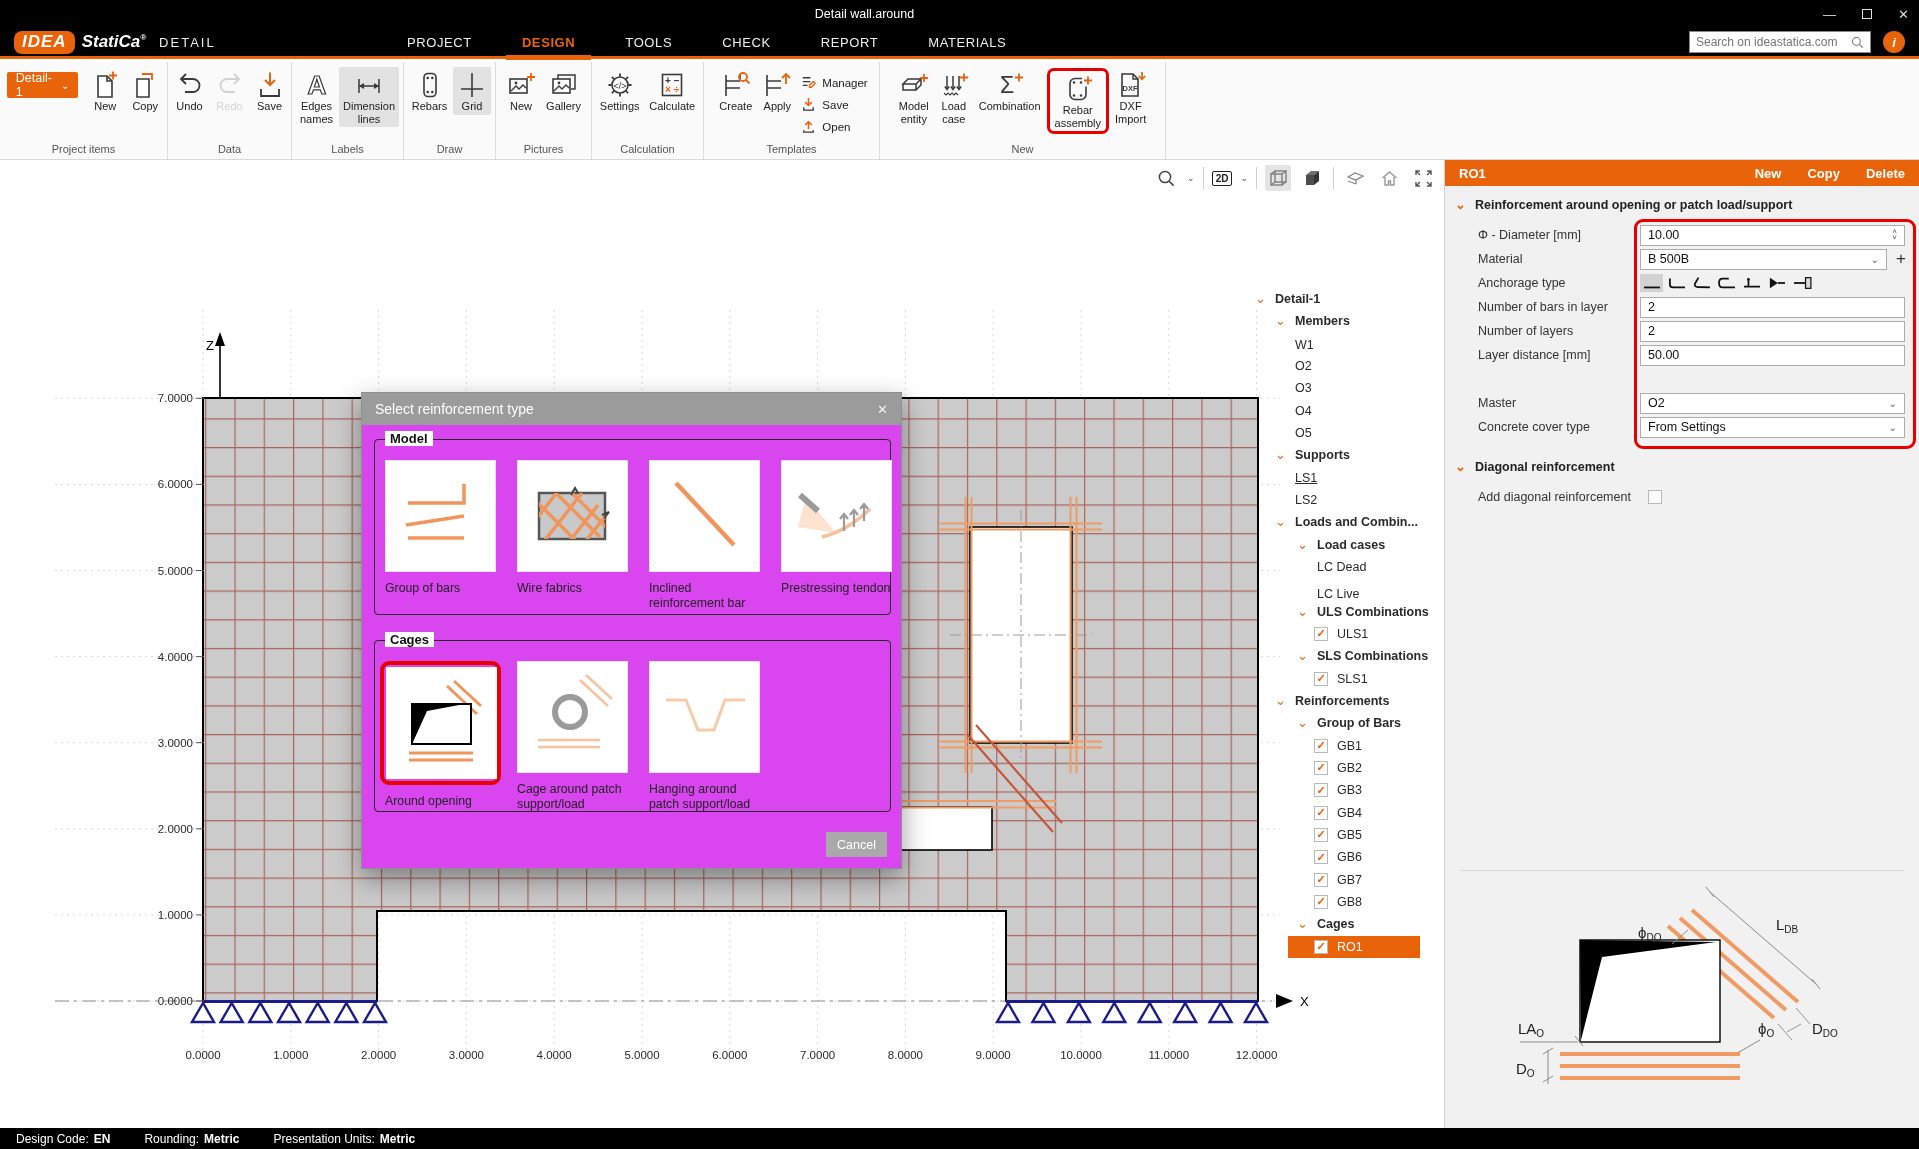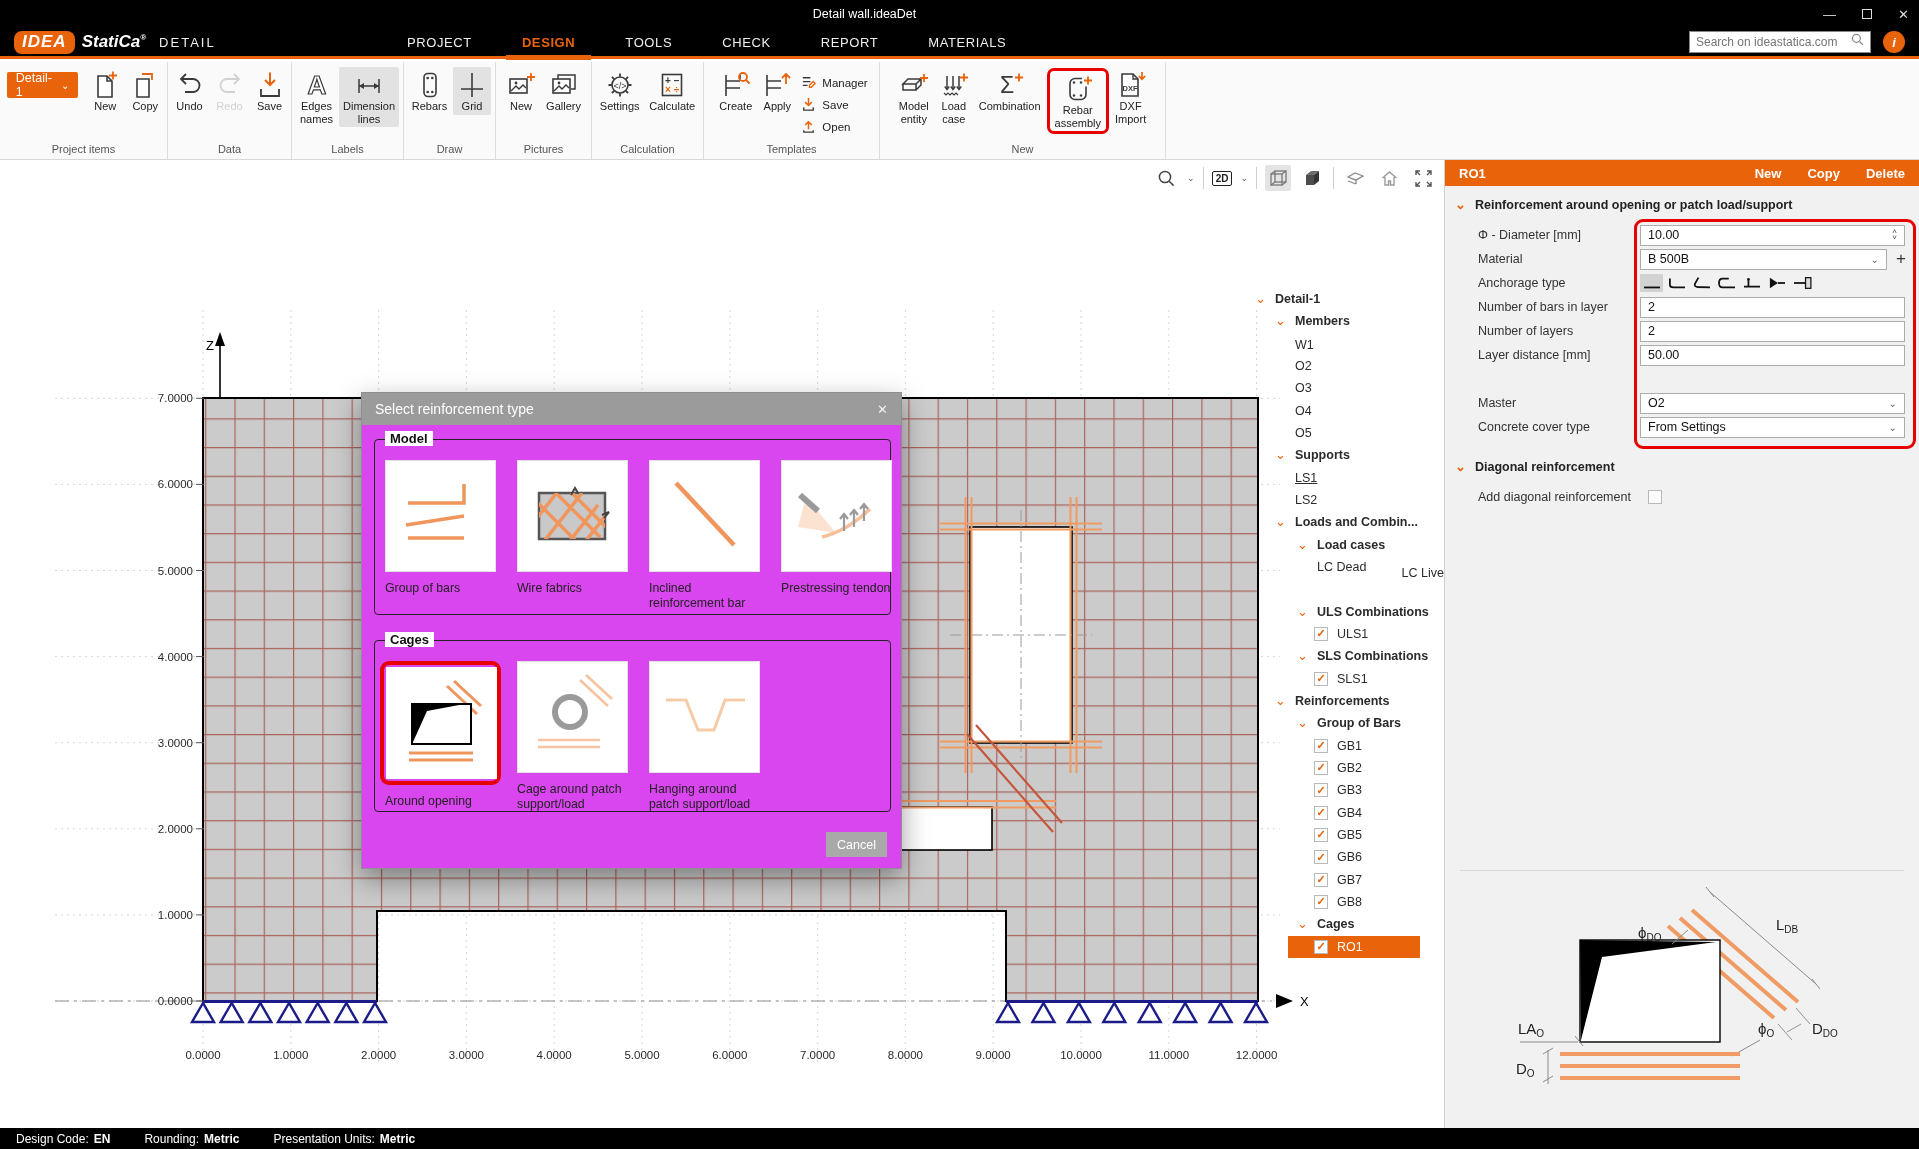--- a/index.html
+++ b/index.html
@@ -21,21 +21,21 @@
   .logochip{background:#e8630a;color:#fff;font-weight:bold;font-style:italic;font-size:17px;
     padding:1px 8px 2px 8px;border-radius:8px;letter-spacing:1px}
   .brandname{font-weight:bold;font-style:italic;font-size:17px}
   .brandname sup{font-size:8px}
   .product{font-size:13px;letter-spacing:2px;margin-left:6px;color:#eee}
   .tabs{position:absolute;left:405px;display:flex;gap:46px;height:31px;align-items:center}
   .tab{font-size:13px;letter-spacing:.6px;color:#eee;position:relative;padding:6px 2px;cursor:default}
   .tab.active{color:#e8630a;font-weight:bold}
   .tab.active::after{content:"";position:absolute;left:-14px;right:-14px;bottom:-4px;height:5px;background:#e8630a}
   .searchwrap{position:absolute;right:48px;display:flex;align-items:center}
-  .searchbox{width:182px;height:22px;background:#fff;border:1px solid #888;display:flex;padding:0 6px}
+  .searchbox{width:182px;height:22px;background:#fff;border:1px solid #888;display:flex;align-items:center;padding:0 6px}
   .searchbox input{border:0;outline:0;flex:1;font-size:12px;color:#555;font-family:"Liberation Sans",sans-serif;background:transparent}
   .infocircle{position:absolute;right:-34px;width:22px;height:22px;border-radius:50%;background:#e8630a;color:#fff;
     font-weight:bold;font-size:13px;display:flex;align-items:center;justify-content:center;font-style:italic}
 
   
   .ribbon{position:absolute;left:0;top:62px;width:100%;height:98px;background:#fafafa;border-bottom:1px solid #d8d8d8;display:flex}
   .rgroup{height:100%;border-right:1px solid #dcdcdc;display:flex;flex-direction:column;flex:none;padding-top:3px}
   .rbody{flex:1;display:flex;align-items:flex-start;justify-content:center;gap:2px;padding:2px 4px 0 4px}
   .rglabel{font-size:11px;color:#555;text-align:center;padding:2px 0 4px 0}
   .rbtn{display:flex;flex-direction:column;align-items:center;padding:3px 4px 2px 4px;border-radius:2px;min-width:38px;cursor:default}
@@ -113,21 +113,21 @@
   .statusbar{position:absolute;left:0;top:1128px;width:100%;height:21px;background:#000;color:#fff;
     display:flex;align-items:center;gap:34px;padding-left:16px;font-size:12px}
   .statusbar b{margin-left:5px}
 </style>
 </head>
 <body>
 
 <div id="app">
 
   <div class="titlebar">
-    <span class="ttl">Detail wall.ideaDet</span>
+    <span class="ttl">Detail wall.around</span>
     <div class="winbtns">
       <span>—</span>
       <span class="rstbox"></span>
       <span>✕</span>
     </div>
   </div>
 
   <div class="menubar">
     <div class="logo">
       <span class="logochip">IDEA</span>
@@ -603,21 +603,21 @@
           <span class="tchev">⌄</span>
           <span class="tlabel b">Loads and Combin...</span>
         </div>
         <div class="trow" style="top: 245.63px; padding-left: 49px;">
           <span class="tchev">⌄</span>
           <span class="tlabel b">Load cases</span>
         </div>
         <div class="trow" style="top: 267.96px; padding-left: 69px;">
           <span class="tlabel">LC Dead</span>
         </div>
-        <div class="trow" style="top: 274px; padding-left: 69px; justify-content: flex-end;">
+        <div class="trow" style="top: 295px; padding-left: 69px;">
           <span class="tlabel">LC Live</span>
         </div>
         <div class="trow" style="top: 312.62px; padding-left: 49px;">
           <span class="tchev">⌄</span>
           <span class="tlabel b">ULS Combinations</span>
         </div>
         <div class="trow" style="top: 334.95px; padding-left: 66px;">
           <span class="tcb">✓</span>
           <span class="tlabel">ULS1</span>
         </div>

